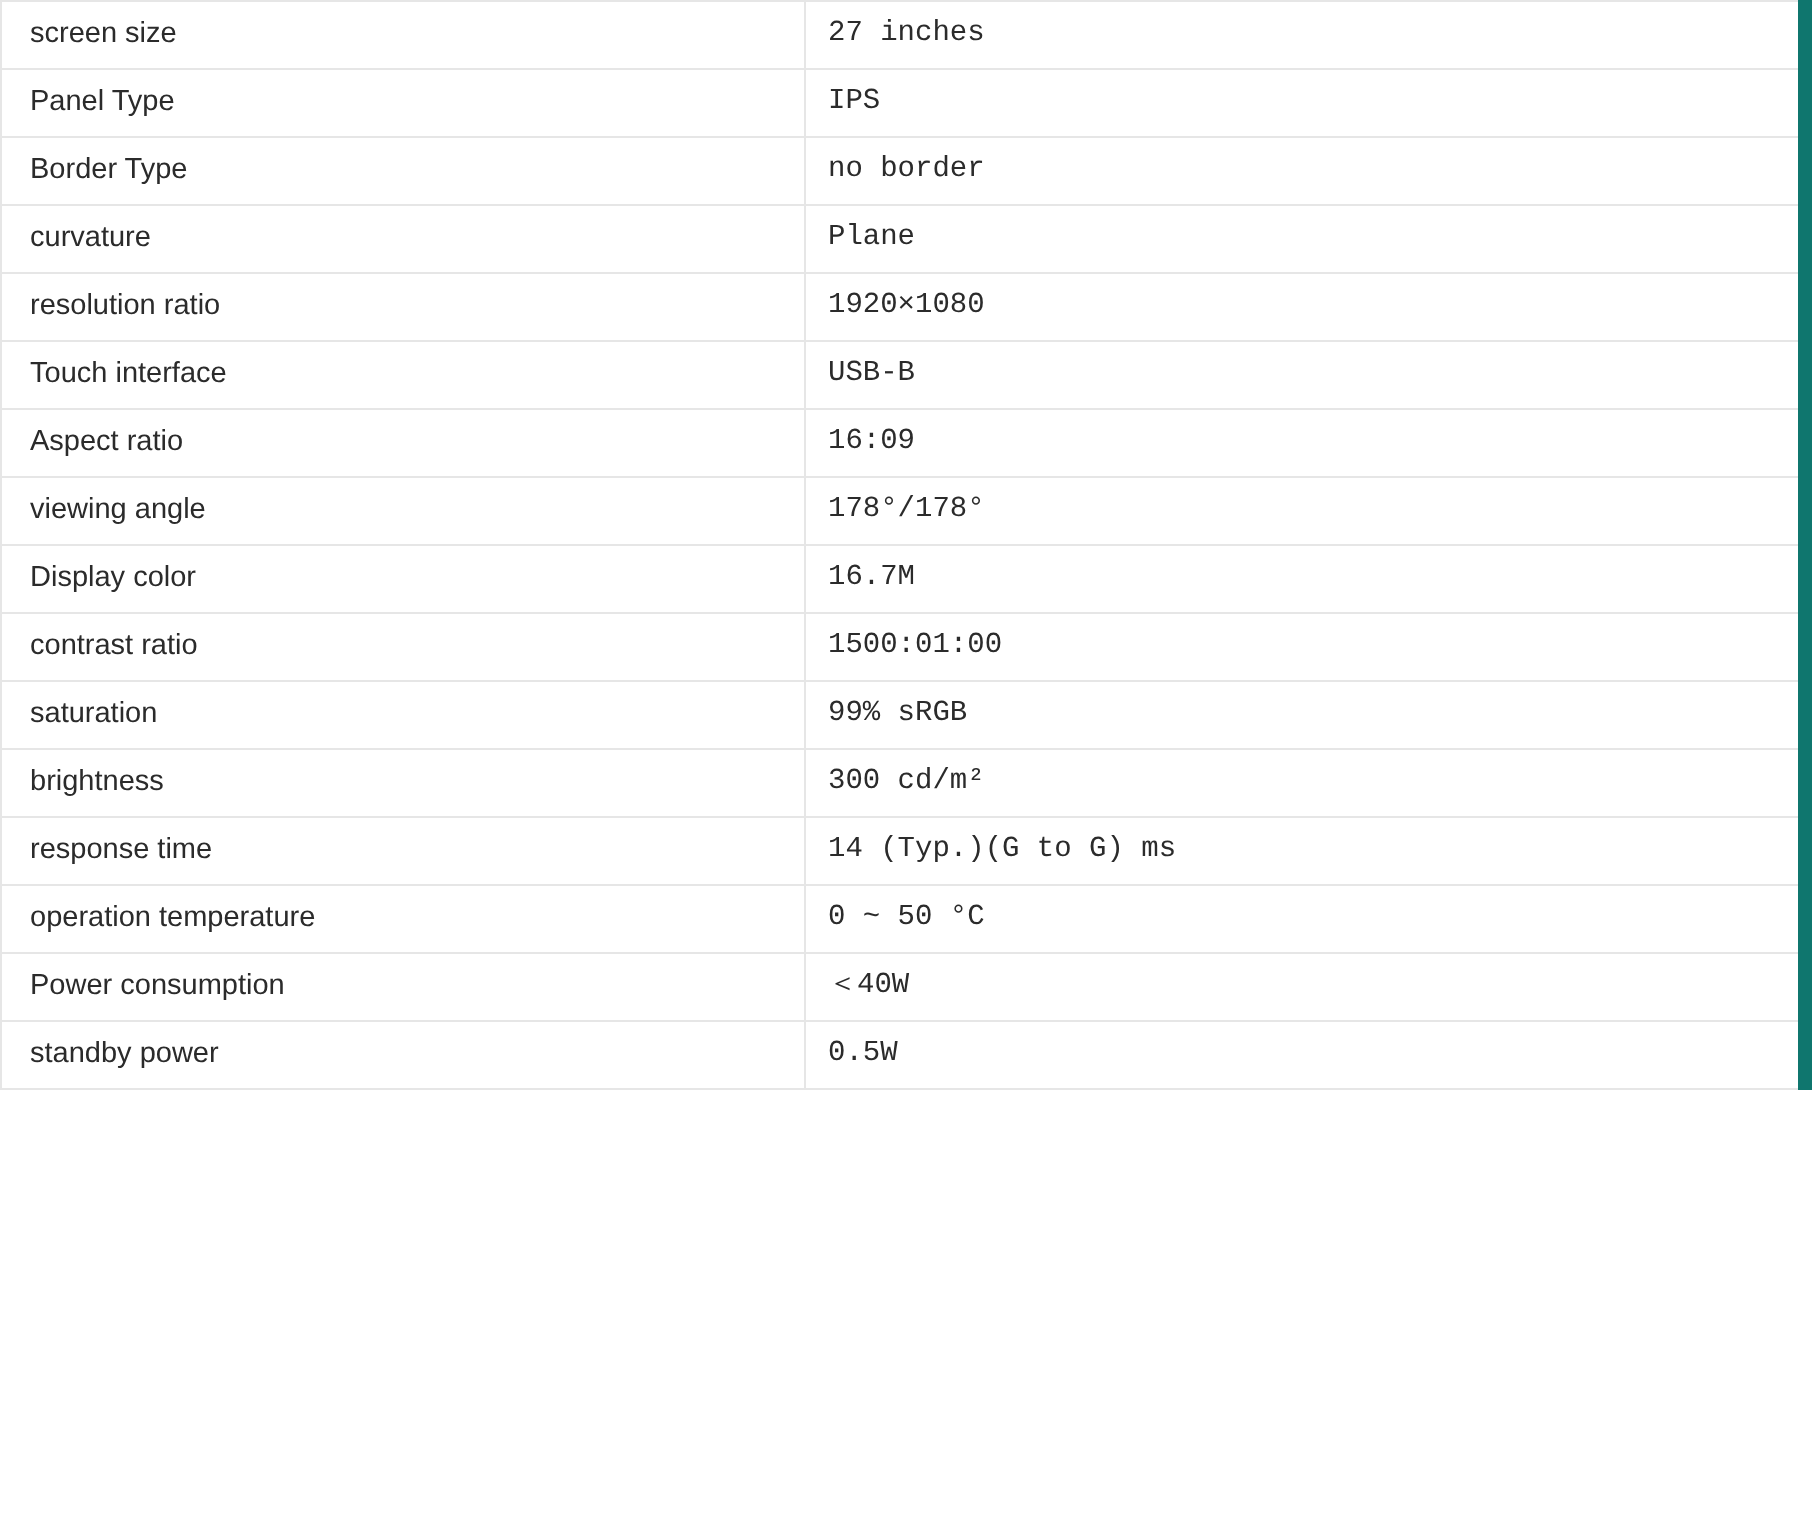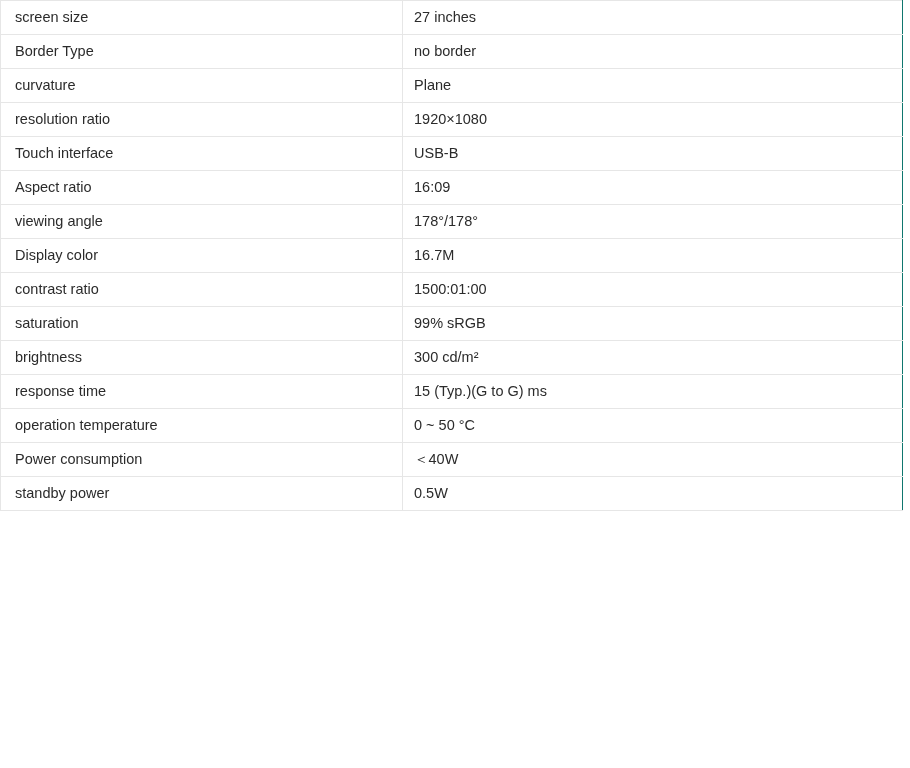--- a/index.html
+++ b/index.html
@@ -39,35 +39,40 @@
     text-overflow: ellipsis;
   }
   .spec-table tr:first-child td {
     border-top: 1px solid #e6e6e6;
   }
   .spec-table td.label-cell {
     border-left: 1px solid #e6e6e6;
   }
   .spec-table td.value-cell {
     padding-left: 11px;
-    border-right: 1px solid #0f766e;
+    border-right: 7px solid #0f766e;
+    font-family: Liberation Mono, monospace;
   }
 </style>
 </head>
 <body>
 
 <table class="spec-table">
   <colgroup>
     <col class="label-col">
     <col class="value-col">
   </colgroup>
   <tbody>
       <tr>
         <td class="label-cell">screen size</td>
         <td class="value-cell">27 inches</td>
+      </tr>
+      <tr>
+        <td class="label-cell">Panel Type</td>
+        <td class="value-cell">IPS</td>
       </tr>
       <tr>
         <td class="label-cell">Border Type</td>
         <td class="value-cell">no border</td>
       </tr>
       <tr>
         <td class="label-cell">curvature</td>
         <td class="value-cell">Plane</td>
       </tr>
       <tr>
@@ -97,21 +102,21 @@
       <tr>
         <td class="label-cell">saturation</td>
         <td class="value-cell">99% sRGB</td>
       </tr>
       <tr>
         <td class="label-cell">brightness</td>
         <td class="value-cell">300 cd/m²</td>
       </tr>
       <tr>
         <td class="label-cell">response time</td>
-        <td class="value-cell">15 (Typ.)(G to G) ms</td>
+        <td class="value-cell">14 (Typ.)(G to G) ms</td>
       </tr>
       <tr>
         <td class="label-cell">operation temperature</td>
         <td class="value-cell">0 ~ 50 °C</td>
       </tr>
       <tr>
         <td class="label-cell">Power consumption</td>
         <td class="value-cell">＜40W</td>
       </tr>
       <tr>

